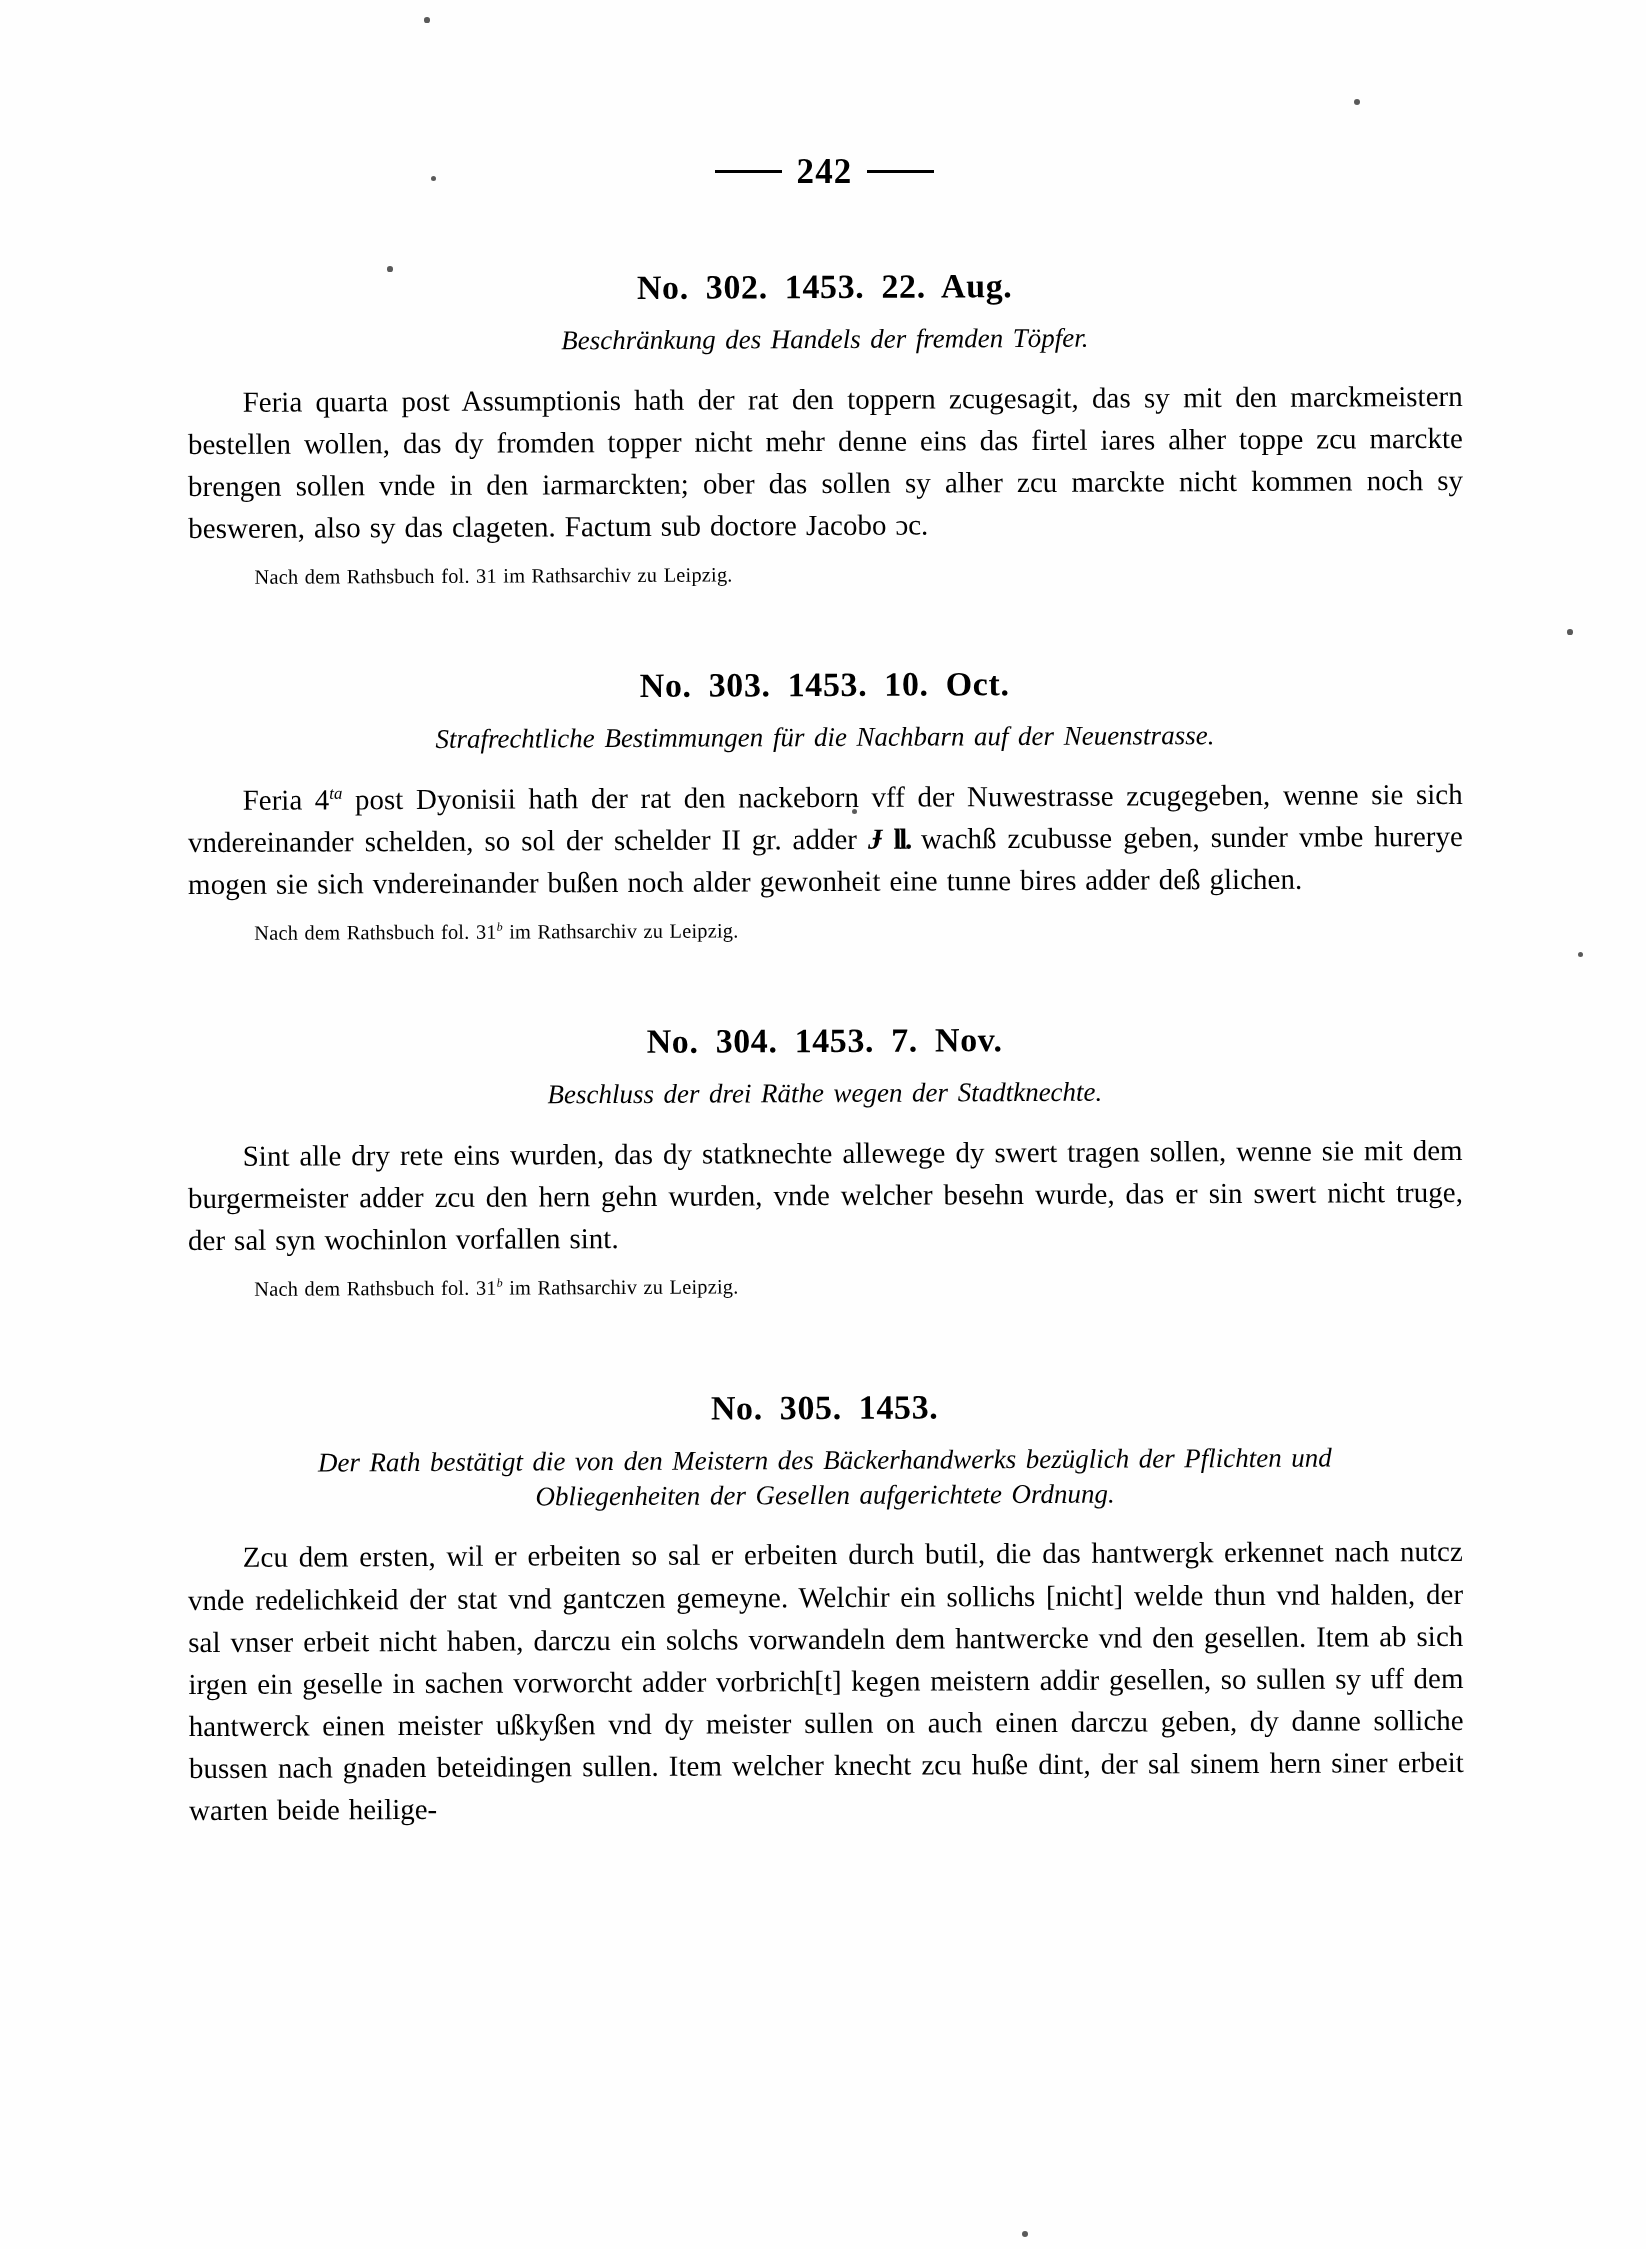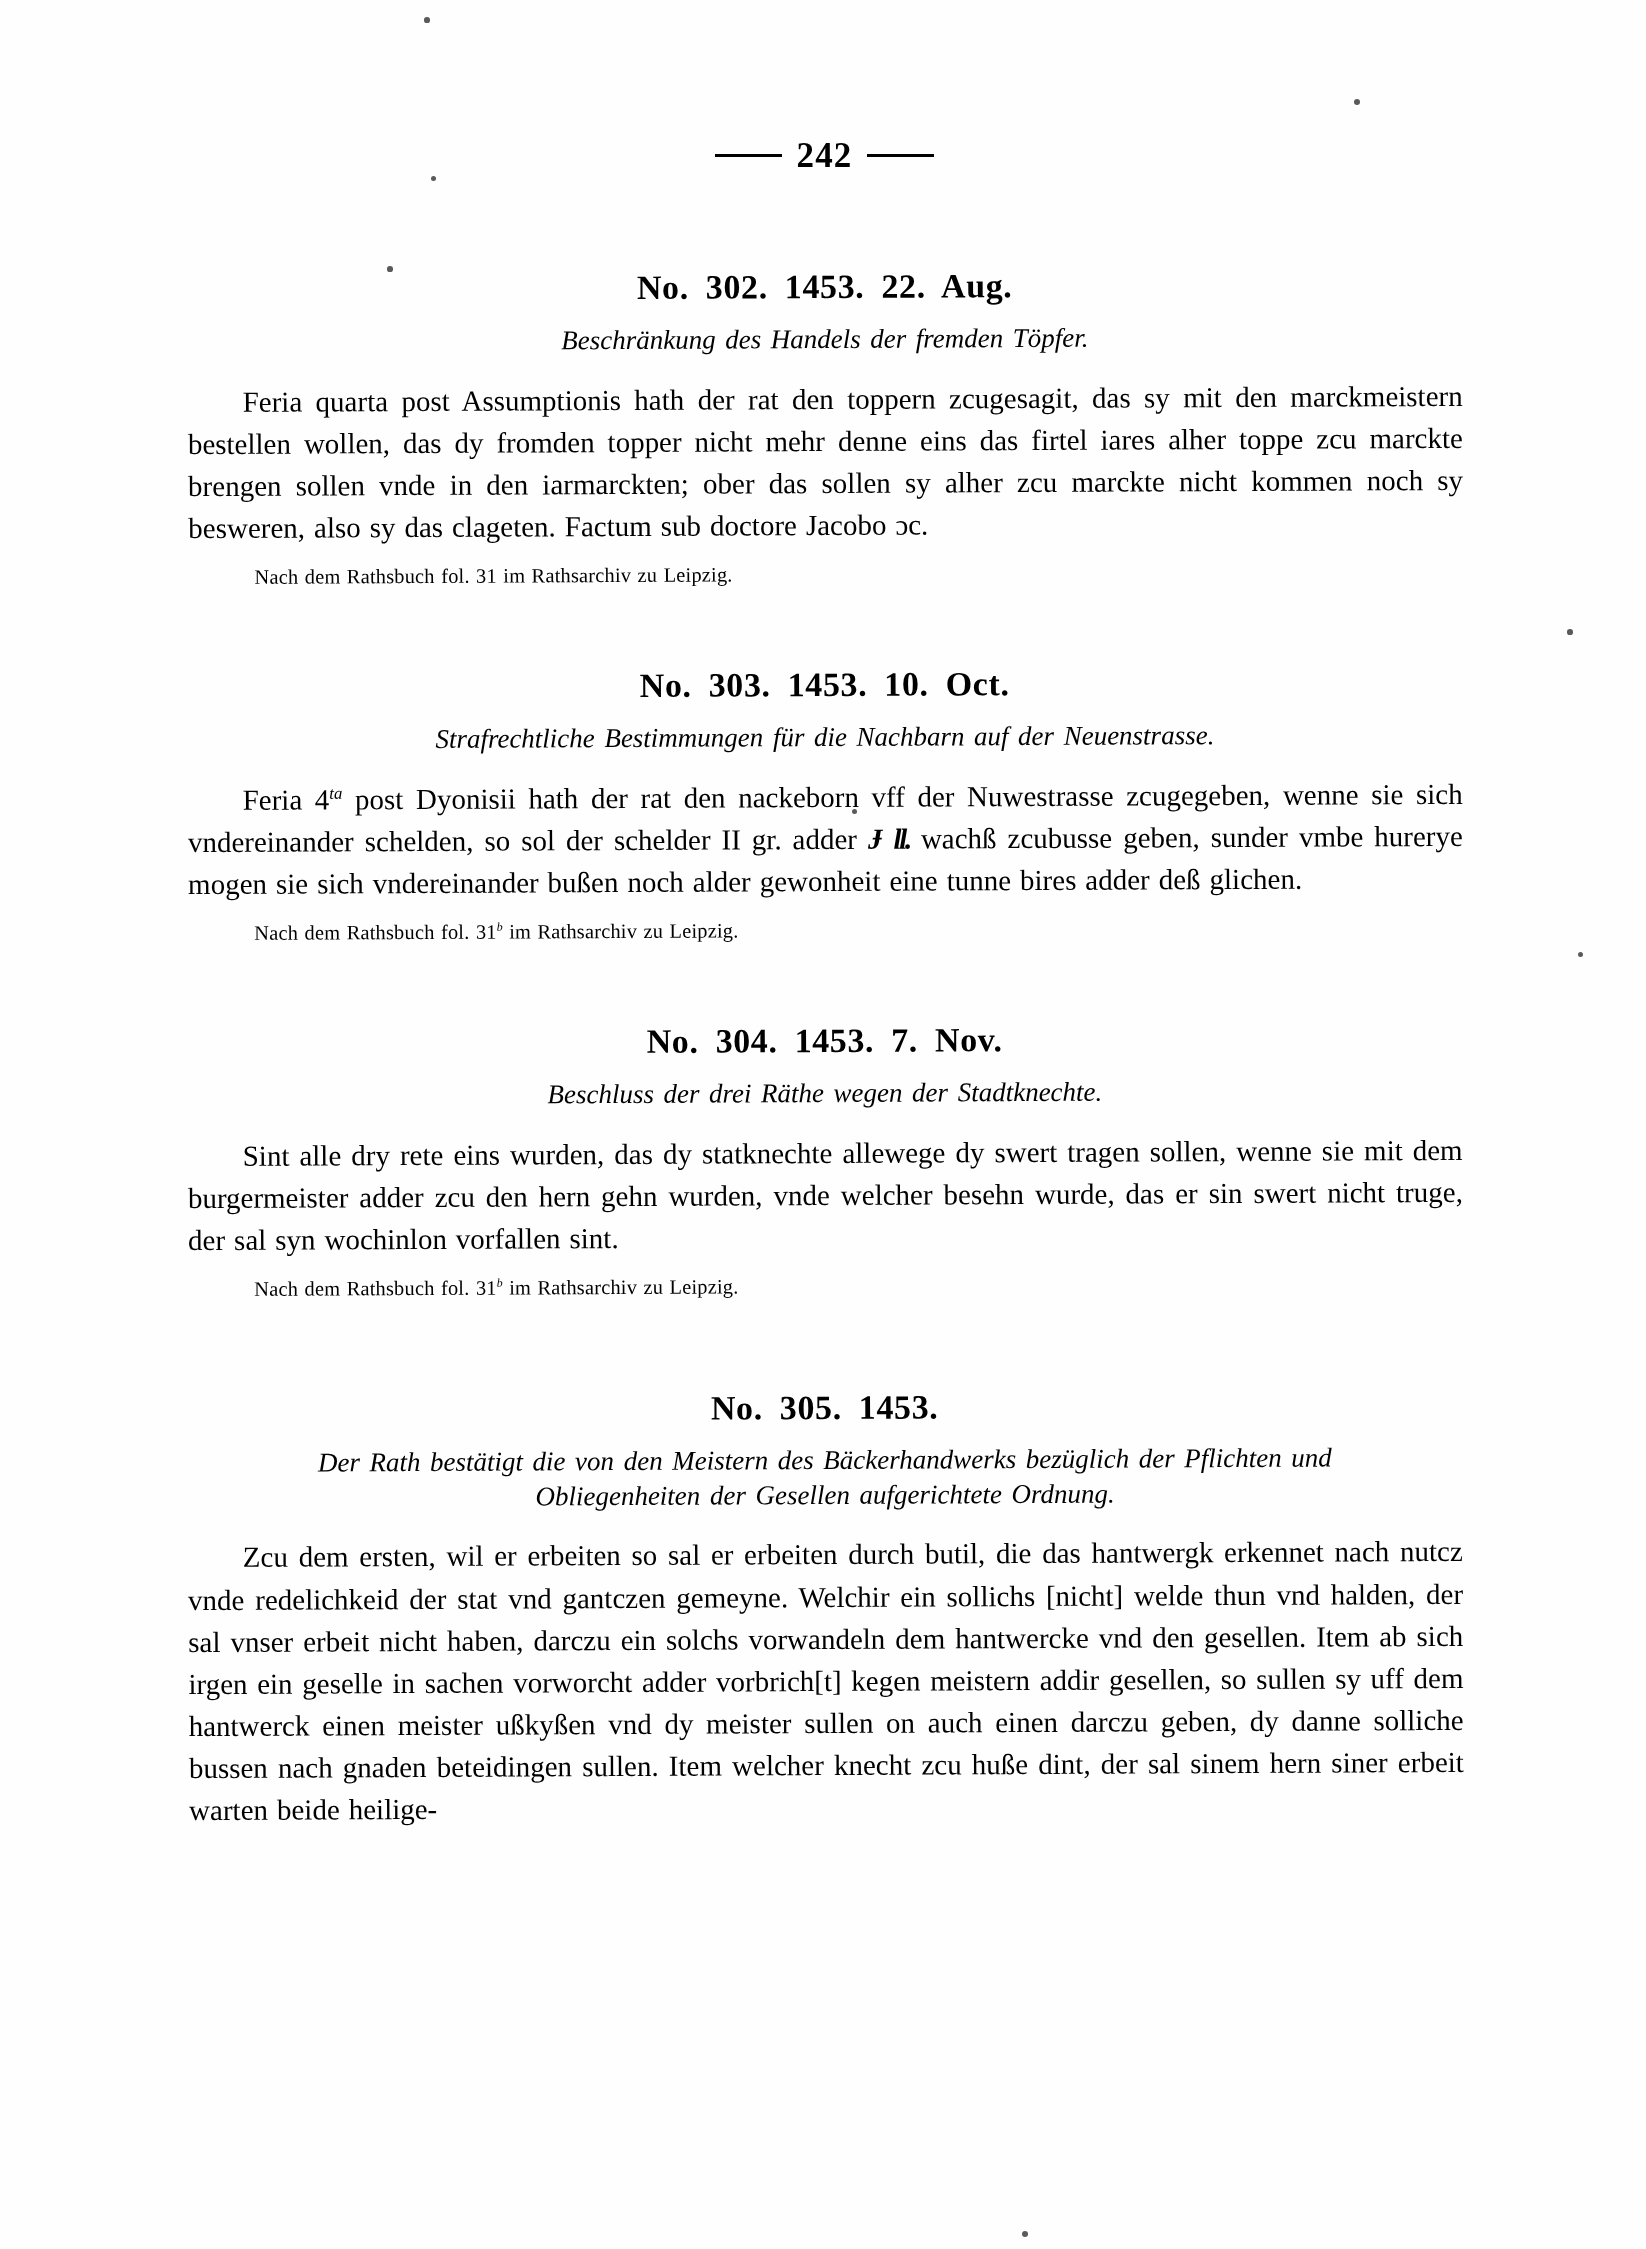--- a/index.html
+++ b/index.html
@@ -37,21 +37,21 @@
   .content-column {
     position: absolute;
     left: 187px;
     top: 0;
     width: 1275px;
   }
 
   
   .running-head {
     position: absolute;
-    top: 136px;
+    top: 152px;
     left: 0;
     width: 1275px;
     text-align: center;
     font-size: 35px;
     letter-spacing: 1.1px;
   }
   .running-head .rule {
     display: inline-block;
     width: 67px;
     height: 2.8px;
@@ -106,21 +106,20 @@
   }
 
   sup { font-size: .58em; vertical-align: super; line-height: 0; font-style: italic; }
 
   .sym-old {
     font-family: "Liberation Serif", "DejaVu Serif", serif;
     font-style: italic;
     font-weight: 700;
   }
   .sym-lb {
-    font-style: italic;
     font-weight: 700;
     letter-spacing: -2.3px;
   }
 
   
   .gap-lg { height: 73px; }
   .gap-xl { height: 85px; }
 
   
   .skew { transform: rotate(-0.28deg); transform-origin: 50% 0; }

